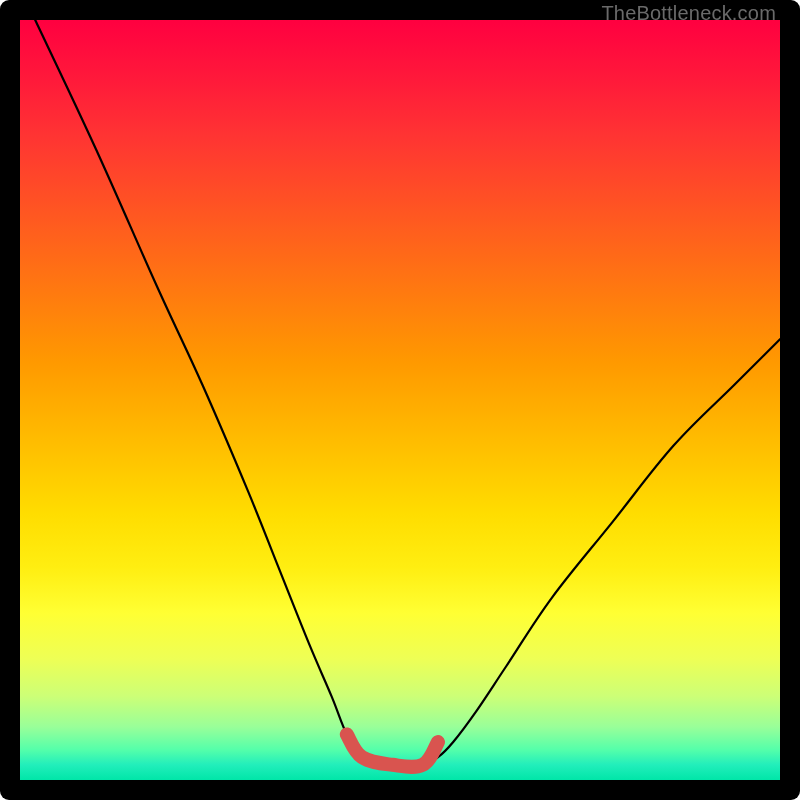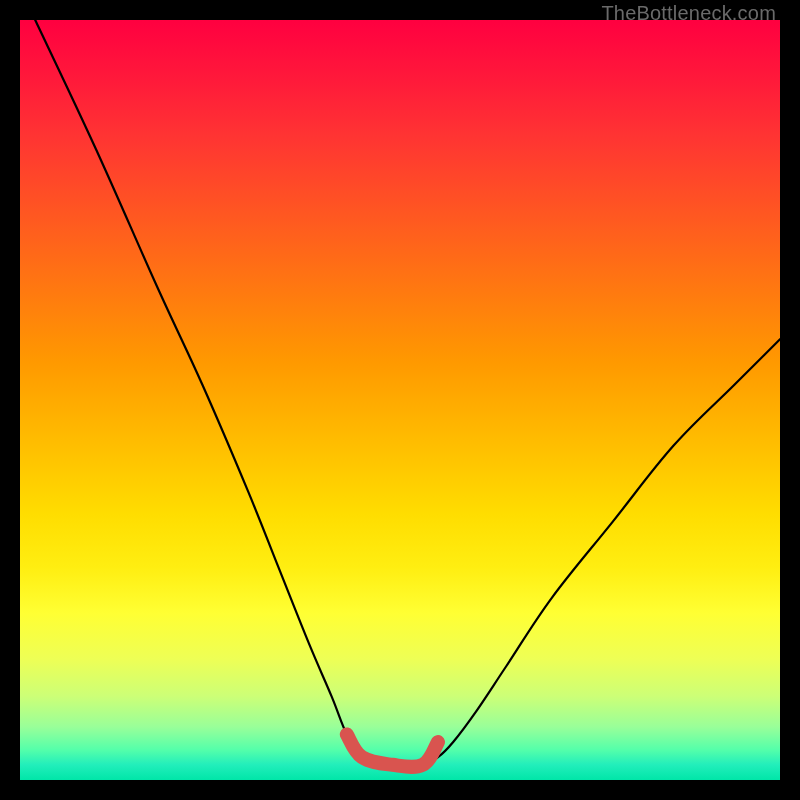--- a/index.html
+++ b/index.html
@@ -2,20 +2,21 @@
 <html><head>
 <meta charset="utf-8">
 <style>
   * { margin: 0; padding: 0; box-sizing: border-box; }
   html, body { width: 800px; height: 800px; overflow: hidden; }
   .frame {
     width: 800px;
     height: 800px;
     background: #000;
     position: relative;
+    border-radius: 9px;
   }
   .plot-area {
     position: absolute;
     left: 20px;
     top: 20px;
     width: 760px;
     height: 760px;
     background: linear-gradient(to bottom,
       #ff0040 0%,
       #ff1a3a 8%,

